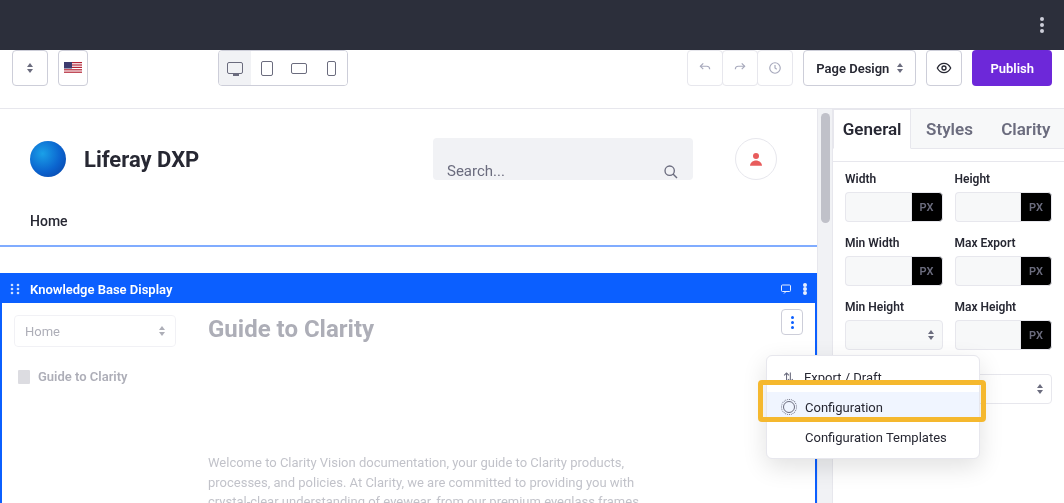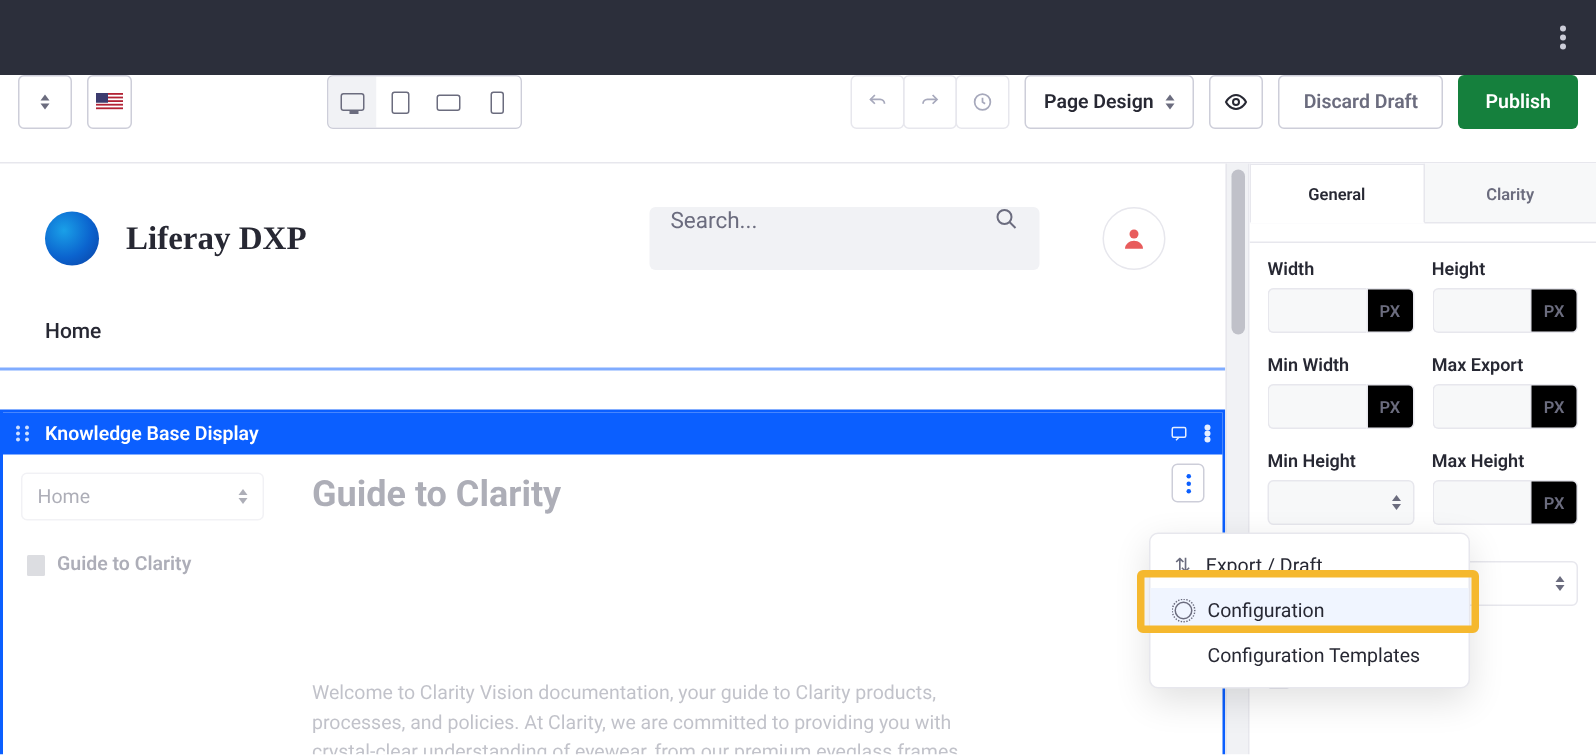--- a/index.html
+++ b/index.html
@@ -29,52 +29,52 @@
     
     .flex-spacer { flex: 1; }
     
     .tb-icon-btn { width: 36px; height: 36px; border:1px solid #e7e7ed; border-radius:4px; display:flex; align-items:center; justify-content:center; color:#a7a9bc; cursor:pointer; margin-left:-1px;}
     .tb-icon-btn:first-of-type{margin-left:0;}
     .tb-group{display:flex;}
     
     .page-design-btn { height: 36px; padding: 0 12px; border:1px solid #cdced9; border-radius:4px; display:flex; align-items:center; gap:8px; font-weight:600; color:#272833; cursor:pointer;}
     .eye-btn { width:36px; height:36px; border:1px solid #cdced9; border-radius:4px; display:flex; align-items:center; justify-content:center; cursor:pointer;}
     .discard-btn { height:36px; padding:0 16px; border:1px solid #cdced9; border-radius:4px; font-weight:600; color:#6b6c7e; background:#fff; cursor:pointer; display:flex;align-items:center;}
-    .publish-btn { height:36px; padding:0 18px; border:none; border-radius:4px; font-weight:600; color:#fff; background:#15803d; cursor:pointer; display:flex;align-items:center;}
+    .publish-btn { height:36px; padding:0 18px; border:none; border-radius:4px; font-weight:600; color:#fff; background:#6d28d9; cursor:pointer; display:flex;align-items:center;}
     
     .main-area { display:flex; height: 394px; position: relative; }
     .canvas-wrap { flex:1; overflow:hidden; position:relative; }
     .scrollbar-v { width: 15px; background:#f1f2f5; border-left:1px solid #e7e7ed; position:relative;}
     .scrollbar-v::after{content:"";position:absolute;top:4px;left:3px;width:9px;height:110px;background:#c0c1c9;border-radius:5px;}
     
     .right-panel { width: 232px; border-left:1px solid #e7e7ed; background:#fff; overflow:hidden; }
     .tabs { display:flex; height:40px; border-bottom:1px solid #e7e7ed; }
-    .tab { flex:1; display:flex; align-items:center; justify-content:center; font-size:11px; font-weight:600; color:#6b6c7e; cursor:pointer; border-top:1px solid transparent;}
+    .tab { flex:1; display:flex; align-items:center; justify-content:center; font-size:17px; font-weight:600; color:#6b6c7e; cursor:pointer; border-top:1px solid transparent;}
     .tab.active { color:#272833; border:1px solid #e7e7ed; border-bottom:1px solid #fff; border-top:1px solid #e7e7ed; background:#fff; margin-bottom:-1px;}
     .tabs-inactive-bg { background:#f7f8f9;}
     
     .panel-body { padding: 12px; }
     .section-head { display:flex; justify-content:space-between; align-items:center; font-size:11px; font-weight:700; color:#6b6c7e; letter-spacing:0.5px; padding:6px 0 10px; cursor:pointer;}
     .chev-down{ width:10px;height:10px;border-right:1.5px solid #6b6c7e;border-bottom:1.5px solid #6b6c7e;transform:rotate(45deg);margin-top:-4px;}
     .panel-body hr { border:none; border-top:1px solid #e7e7ed; margin: 0 -12px 10px;}
     .fields-row{display:flex; gap:12px; margin-bottom:14px;}
     .field{flex:1;}
     .field-label{font-size:12px;font-weight:600;color:#272833;margin-bottom:6px;display:block;}
     .field-input{display:flex;height:30px;}
     .field-input input{flex:1;min-width:0;width:100%;border:1px solid #e7e7ed;border-right:none;border-radius:4px 0 0 4px;background:#f7f8f9;padding:0 6px;font-size:12px;}
     .field-input .unit{width:32px;border:1px solid #e7e7ed;border-radius:0 4px 4px 0;display:flex;align-items:center;justify-content:center;font-size:11px;font-weight:600;color:#6b6c7e;background:#000000;cursor:pointer;}
     .select-box{height:30px;border:1px solid #e7e7ed;border-radius:4px;background:#f7f8f9;display:flex;align-items:center;padding:0 8px;justify-content:flex-end;cursor:pointer;}
     .checkbox-row{display:flex;align-items:center;gap:8px;font-size:13px;font-weight:600;color:#272833;margin-top:40px;}
     .checkbox{width:15px;height:15px;border:1.5px solid #a7a9bc;border-radius:2px;cursor:pointer;}
     
     
     .page-header { height: 100px; display:flex; align-items:center; padding: 0 40px 0 30px; gap: 18px;}
     .logo-circle { width: 36px; height:36px; border-radius:50%; background: radial-gradient(circle at 35% 35%, #1aa0e8 0%, #0b63ce 55%, #0a3fa0 100%); }
-    .brand-name { font-size:22px; font-weight:700; color:#272833;font-family:Liberation Serif, serif;}
-    .search-box { margin-left:auto; width: 260px; height:42px; background:#f1f2f5; border-radius:4px; display:flex; align-items:flex-start; padding:0 14px; color:#6b6c7e;gap:35px;}
+    .brand-name { font-size:22px; font-weight:700; color:#272833;}
+    .search-box { margin-left:auto; width: 260px; height:42px; background:#f1f2f5; border-radius:4px; display:flex; align-items:flex-end; padding:0 14px; color:#6b6c7e;gap:35px;}
     .search-box span{flex:1;font-size:15px;}
     .user-avatar{width:42px;height:42px;border:1px solid #e7e7ed;border-radius:50%;display:flex;align-items:center;justify-content:center;margin-left:24px;cursor:pointer;}
     .nav-row{padding: 4px 30px 16px;}
     .nav-link{font-size:14px;color:#272833;font-weight:500;}
     
     .selection-wrap{border:2px solid #0b5fff; margin:0; position:relative;}
     .selection-bar{background:#0b5fff;color:#fff;height:28px;display:flex;align-items:center;padding:0 8px;gap:10px;font-size:13px;font-weight:600;}
     .sel-drag{cursor:grab;opacity:0.8;}
     .sel-spacer{flex:1;}
     .sel-icon{cursor:pointer;opacity:0.9;}
@@ -174,23 +174,20 @@
     <span class="caret-up-down"></span>
   </div>
 
   <div class="eye-btn">
     <svg width="16" height="16" viewBox="0 0 24 24" fill="none" stroke="#272833" stroke-width="2">
         <path d="M2 12s3.5-7 10-7 10 7 10 7-3.5 7-10 7S2 12 2 12z"></path>
         <circle cx="12" cy="12" r="3"></circle>
       </svg>
   </div>
 
-  <div class="discard-btn">
-      <span>Discard Draft</span>
-    </div>
   <div class="publish-btn">
       <span>Publish</span>
     </div>
 </div>
 
 <div class="main-area">
   <div class="canvas-wrap">
 
     <div class="page-header">
       <div class="logo-circle"></div>
@@ -265,20 +262,21 @@
       </div>
     </div>
 
   </div>
 
   <div class="scrollbar-v"></div>
 
   <div class="right-panel">
     <div class="tabs">
       <div class="tab active">General</div>
+      <div class="tab tabs-inactive-bg">Styles</div>
       <div class="tab tabs-inactive-bg">Clarity</div>
     </div>
     <div class="panel-body">
       <hr>
       <div class="fields-row">
         <div class="field">
           <label class="field-label">Width</label>
           <div class="field-input">
               <input style="">
               <div class="unit">PX</div>

